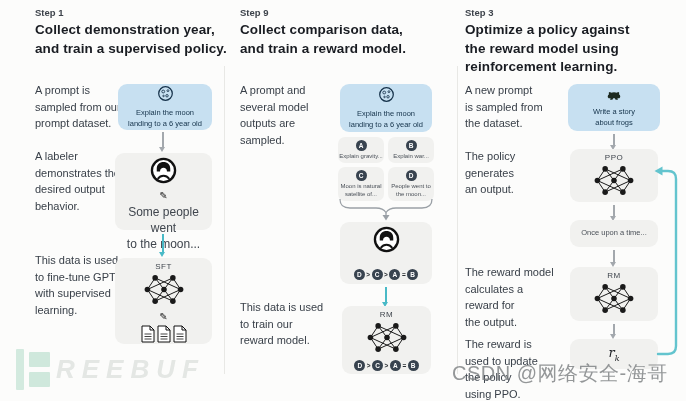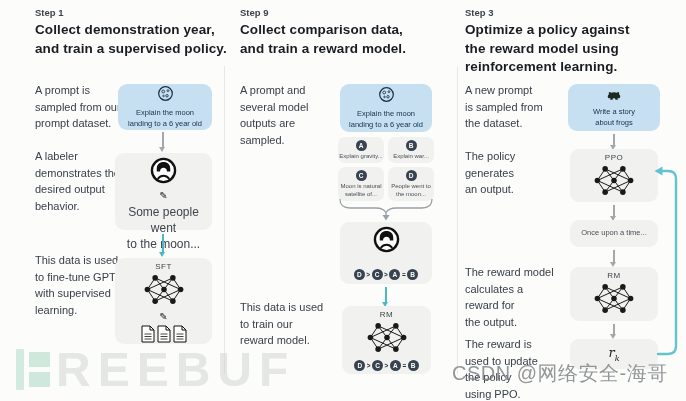--- a/index.html
+++ b/index.html
@@ -26,21 +26,21 @@
   .rankrow{display:flex;align-items:center;justify-content:center;}
   .rk-l{width:11px;height:11px;border-radius:50%;background:#38434f;color:#fff;font-size:6.5px;font-weight:bold;display:inline-flex;align-items:center;justify-content:center;margin:0 1px;flex:none;}
   .rk-o{font-size:6.5px;font-weight:bold;color:#2e3338;margin:0 .5px;}
   .pencil{font-size:10px;color:#1a1a1a;line-height:1;}
   .reward-sym{font-family:"DejaVu Serif", serif;font-style:italic;font-size:13px;color:#1c1f24;}
   .reward-sym sub{font-size:8px;}
   .wm-freebuf{position:absolute;left:16px;top:349px;display:flex;align-items:flex-start;}
   .wm-bar{width:8px;height:41px;background:#d3eadf;margin-right:5px;border-radius:1px;}
   .wm-glyph{display:flex;flex-direction:column;gap:5px;margin-right:6px;margin-top:3px;}
   .wm-glyph div{width:21px;height:15px;background:#cfe8dc;border-radius:1px;}
-  .wm-text{font-size:48px;font-weight:bold;color:rgba(203,210,205,0.5);letter-spacing:7px;line-height:41px;}
+  .wm-text{font-size:26px;font-weight:bold;color:rgba(203,210,205,0.5);letter-spacing:7px;line-height:41px;font-style:italic;}
   .wm-csdn{position:absolute;left:452px;top:360px;font-size:20px;color:rgba(118,122,124,0.78);letter-spacing:.5px;}
   .once-box{justify-content:center;}
   .once-box .gtxt{font-size:7.5px;color:#4a5058;}
 </style>
 </head>
 <body>
 
 <div id="page">
 
   <div class="divider" style="left:224px;top:66px;height:308px;"></div>

